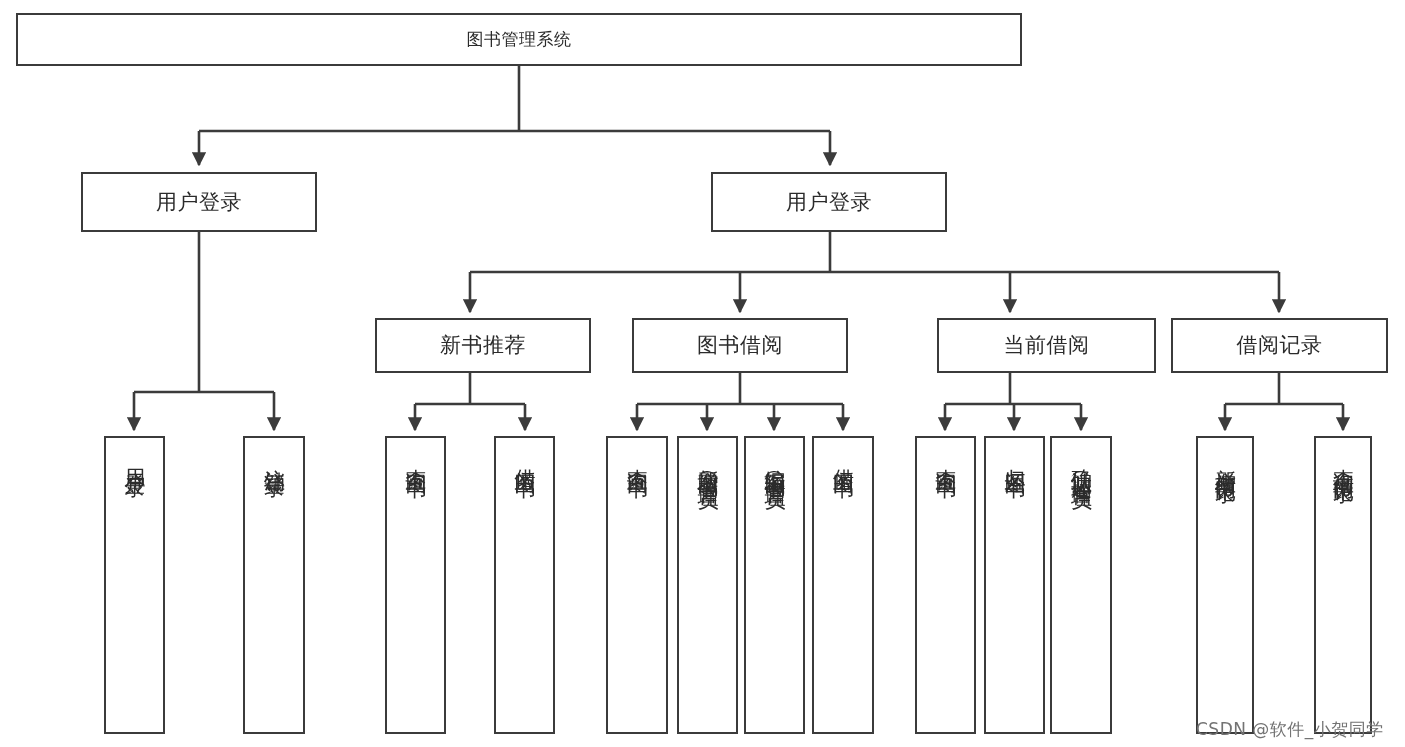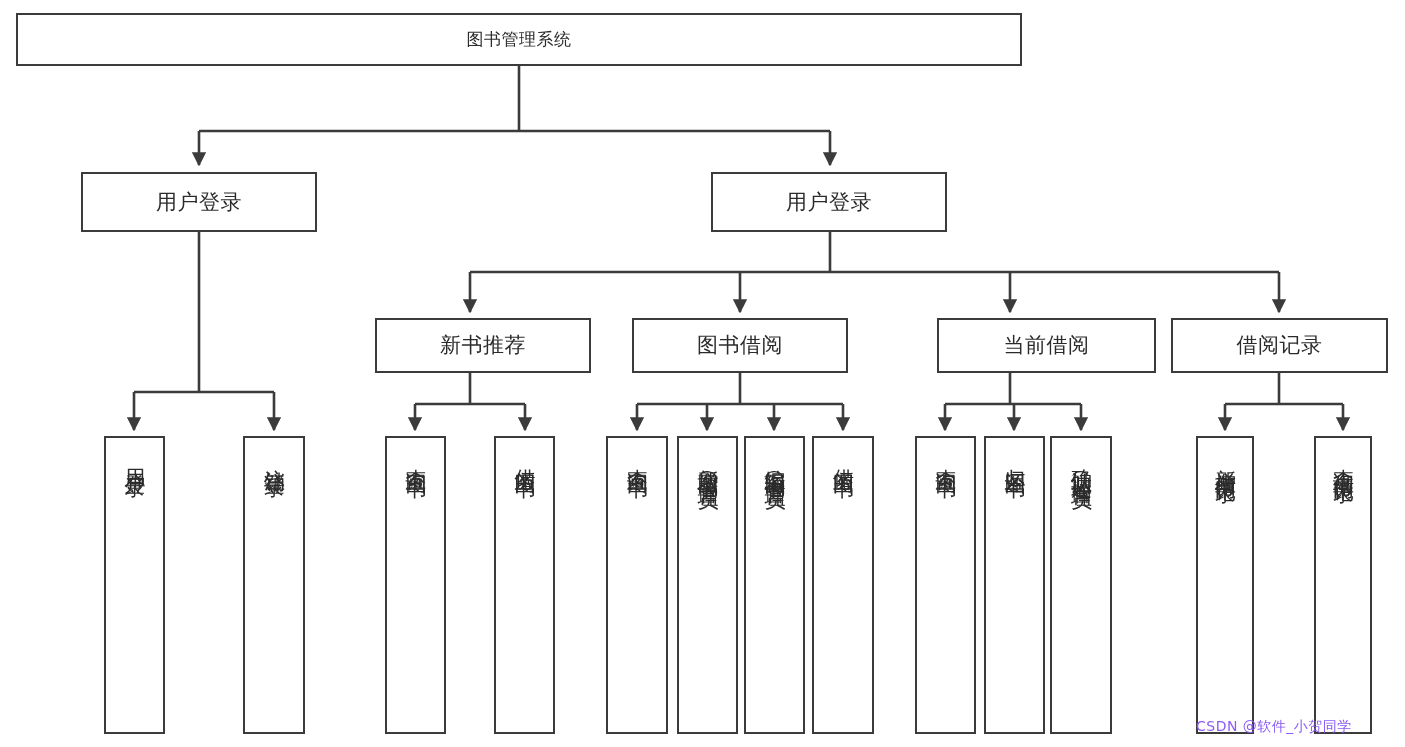--- a/index.html
+++ b/index.html
@@ -59,22 +59,22 @@
   .node.vert .node-label {
     writing-mode: vertical-rl;
     text-orientation: upright;
     font-size: 21px;
     line-height: 1.0;
     letter-spacing: 3px;
     white-space: nowrap;
   }
   .watermark {
     position: absolute;
-    font-size: 14px;
-    color: #8b5cf6;
+    font-size: 17px;
+    color: #737373;
     white-space: nowrap;
     letter-spacing: 0.5px;
     font-family: "DejaVu Sans", "Liberation Sans", sans-serif;
   }
 </style>
 </head>
 <body>
 
 <div id="diagram-canvas">
 

